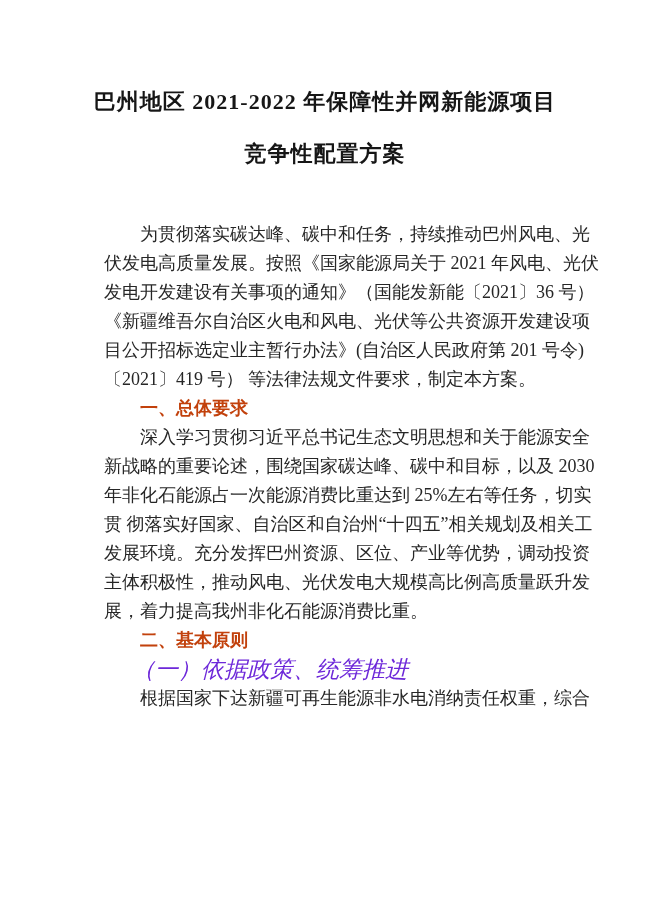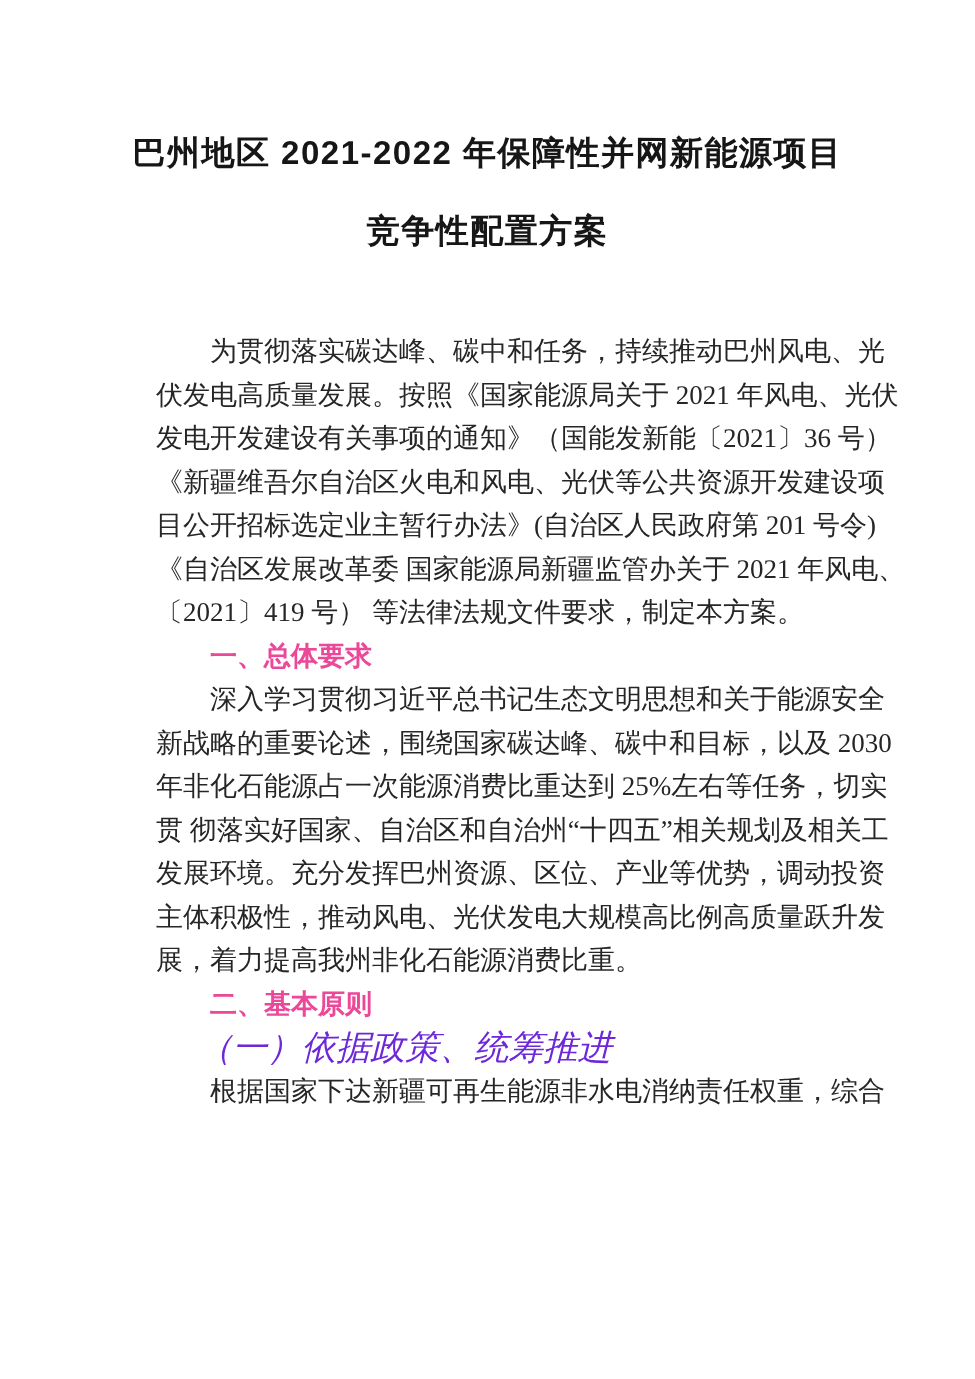--- a/index.html
+++ b/index.html
@@ -23,39 +23,39 @@
     color: #262626;
   }
   .doc-title {
     padding-top: 76px;
     text-align: center;
     font-weight: 700;
     font-size: 22px;
     line-height: 52px;
     color: #161616;
     letter-spacing: 1px;
-    font-family: Liberation Sans, sans-serif;
+    font-family: Liberation Serif, serif;
   }
   .doc-body {
     margin-top: 40px;
     font-size: 18px;
     line-height: 29px;
   }
   .line {
     height: 29px;
     white-space: nowrap;
     margin-left: 20px;
   }
   .line.paragraph.first {
     text-indent: 36px;
   }
   .line.heading {
     font-weight: 700;
     text-indent: 36px;
-    color: #ec4899;
+    color: #c2410c;
     font-family: "Liberation Sans", sans-serif;
   }
   .line.subheading {
     font-style: italic;
     text-indent: 28px;
     font-size: 23px;
     color: #6d28d9;
   }
 </style>
 </head>
@@ -66,21 +66,20 @@
     <div class="doc-title">
       <div class="title-line">巴州地区 2021-2022 年保障性并网新能源项目</div>
       <div class="title-line">竞争性配置方案</div>
     </div>
     <div class="doc-body">
         <div class="line paragraph first">为贯彻落实碳达峰、碳中和任务，持续推动巴州风电、光</div>
         <div class="line paragraph">伏发电高质量发展。按照《国家能源局关于 2021 年风电、光伏</div>
         <div class="line paragraph">发电开发建设有关事项的通知》（国能发新能〔2021〕36 号）</div>
         <div class="line paragraph">《新疆维吾尔自治区火电和风电、光伏等公共资源开发建设项</div>
         <div class="line paragraph">目公开招标选定业主暂行办法》(自治区人民政府第 201 号令)</div>
-        <div class="line paragraph">《自治区发展改革委 国家能源局新疆监管办关于 2021 年风电、</div>
         <div class="line paragraph">〔2021〕419 号） 等法律法规文件要求，制定本方案。</div>
         <div class="line heading first">一、总体要求</div>
         <div class="line paragraph first">深入学习贯彻习近平总书记生态文明思想和关于能源安全</div>
         <div class="line paragraph">新战略的重要论述，围绕国家碳达峰、碳中和目标，以及 2030</div>
         <div class="line paragraph">年非化石能源占一次能源消费比重达到 25%左右等任务，切实</div>
         <div class="line paragraph">贯 彻落实好国家、自治区和自治州“十四五”相关规划及相关工</div>
         <div class="line paragraph">发展环境。充分发挥巴州资源、区位、产业等优势，调动投资</div>
         <div class="line paragraph">主体积极性，推动风电、光伏发电大规模高比例高质量跃升发</div>
         <div class="line paragraph">展，着力提高我州非化石能源消费比重。</div>
         <div class="line heading first">二、基本原则</div>

